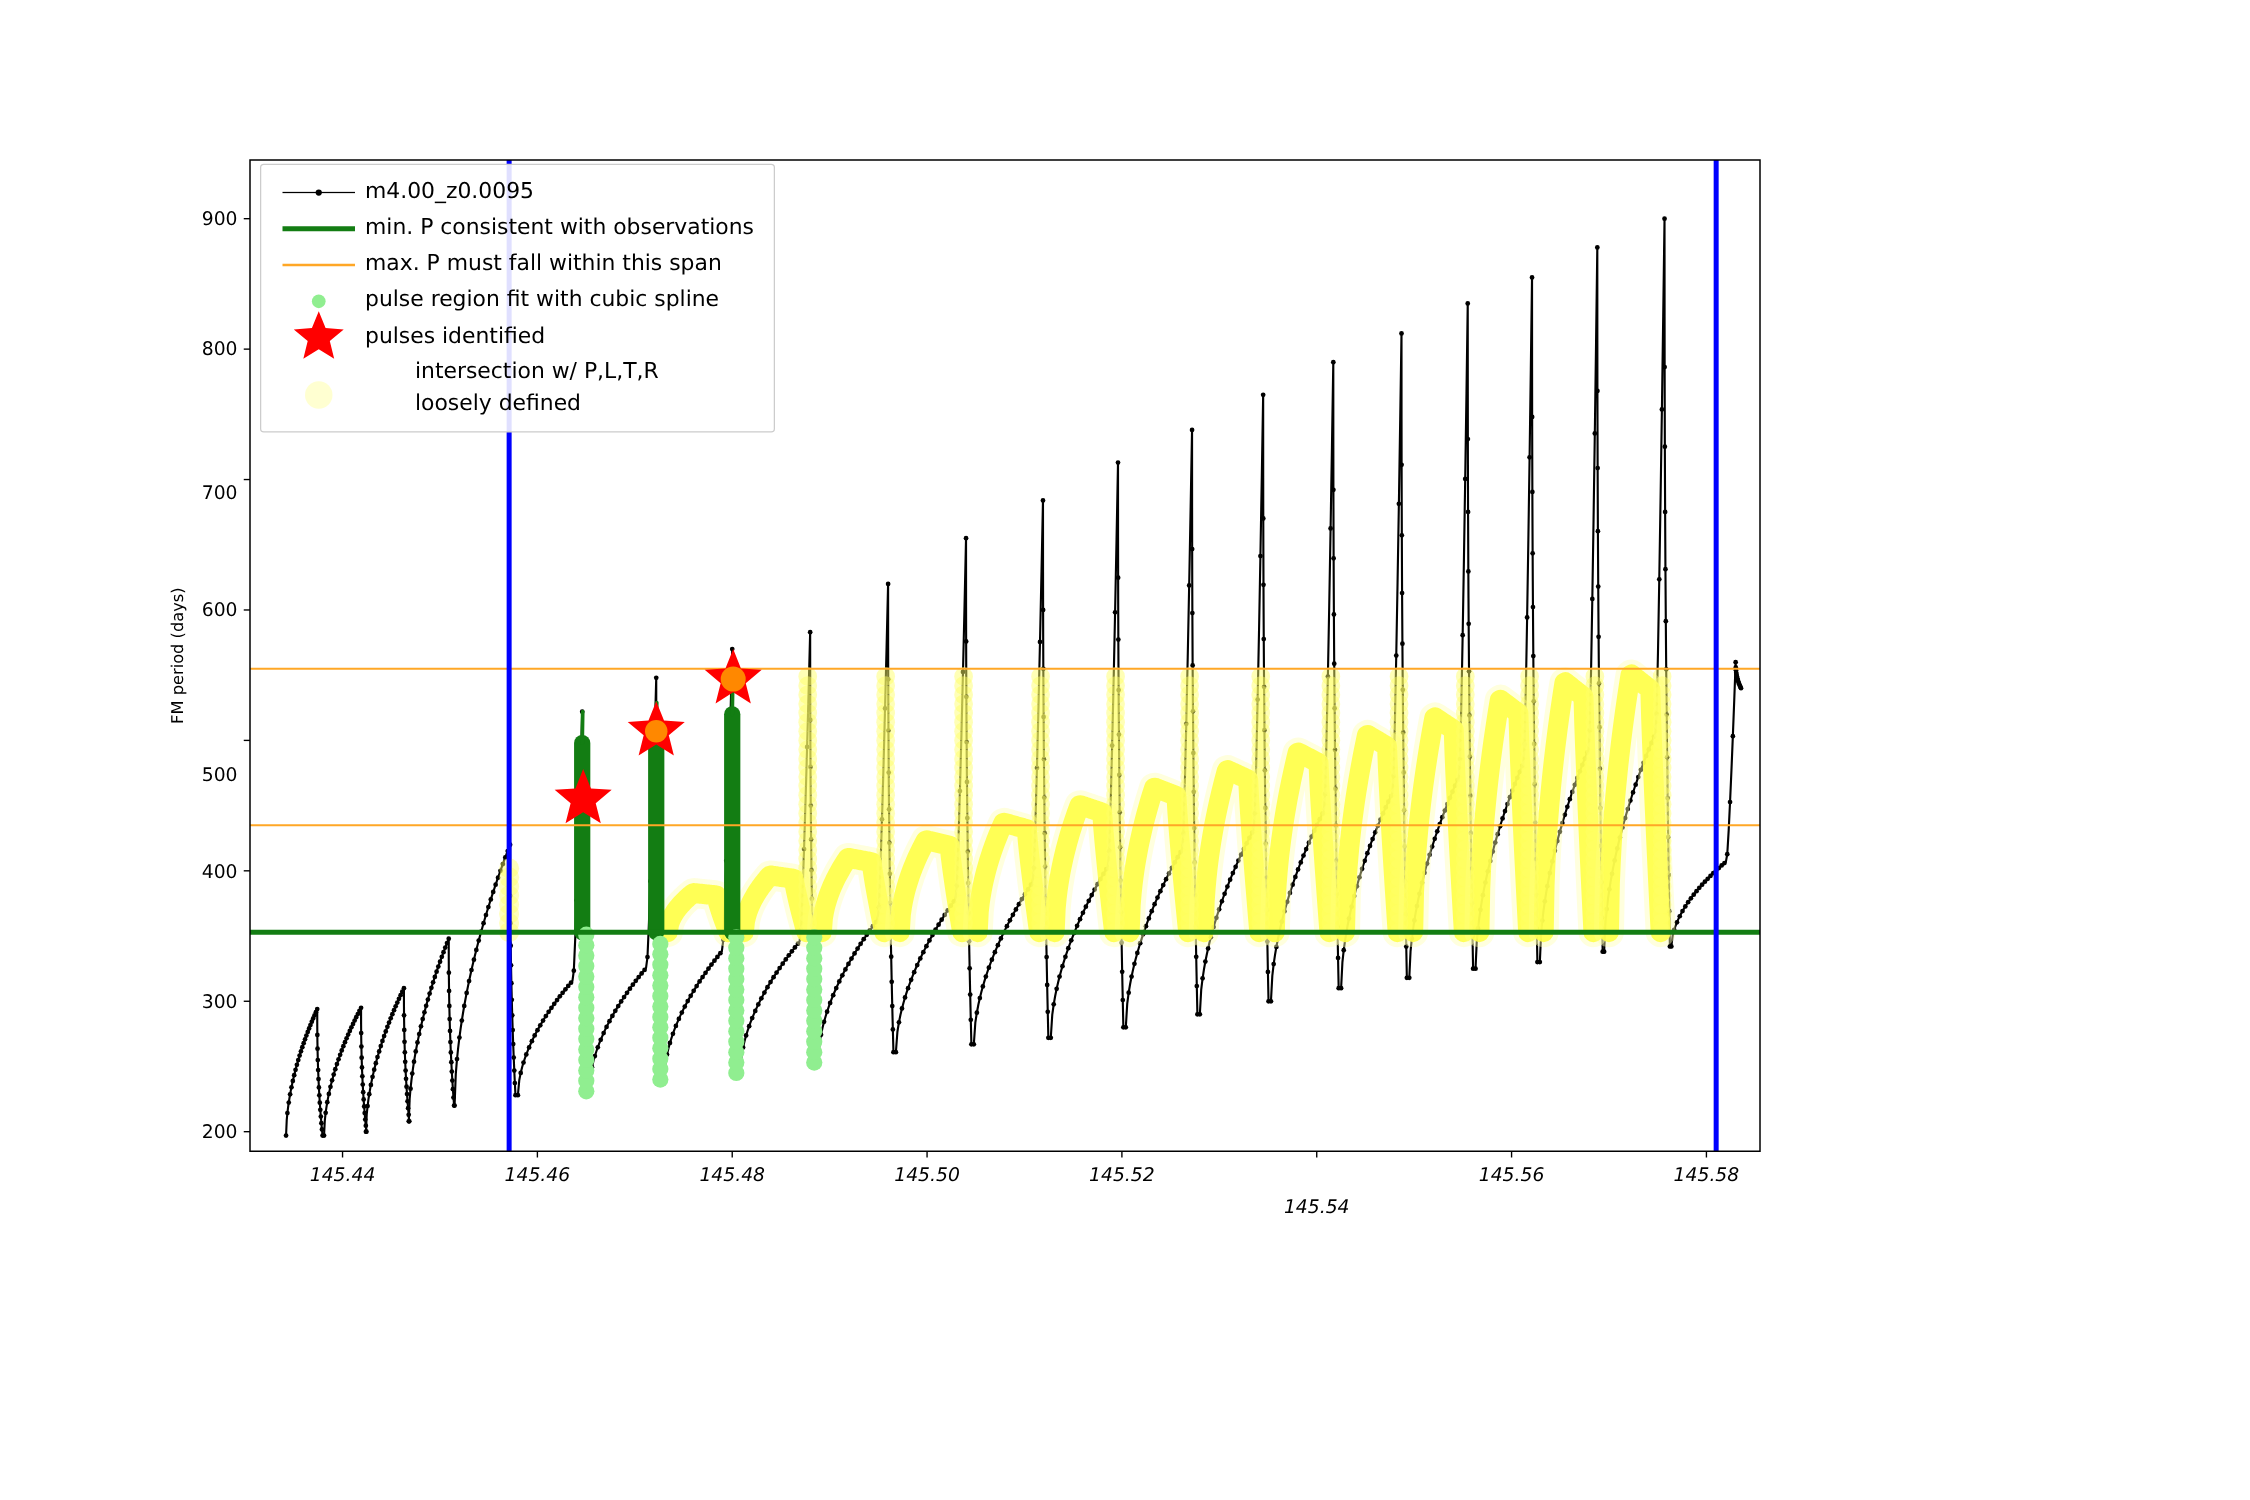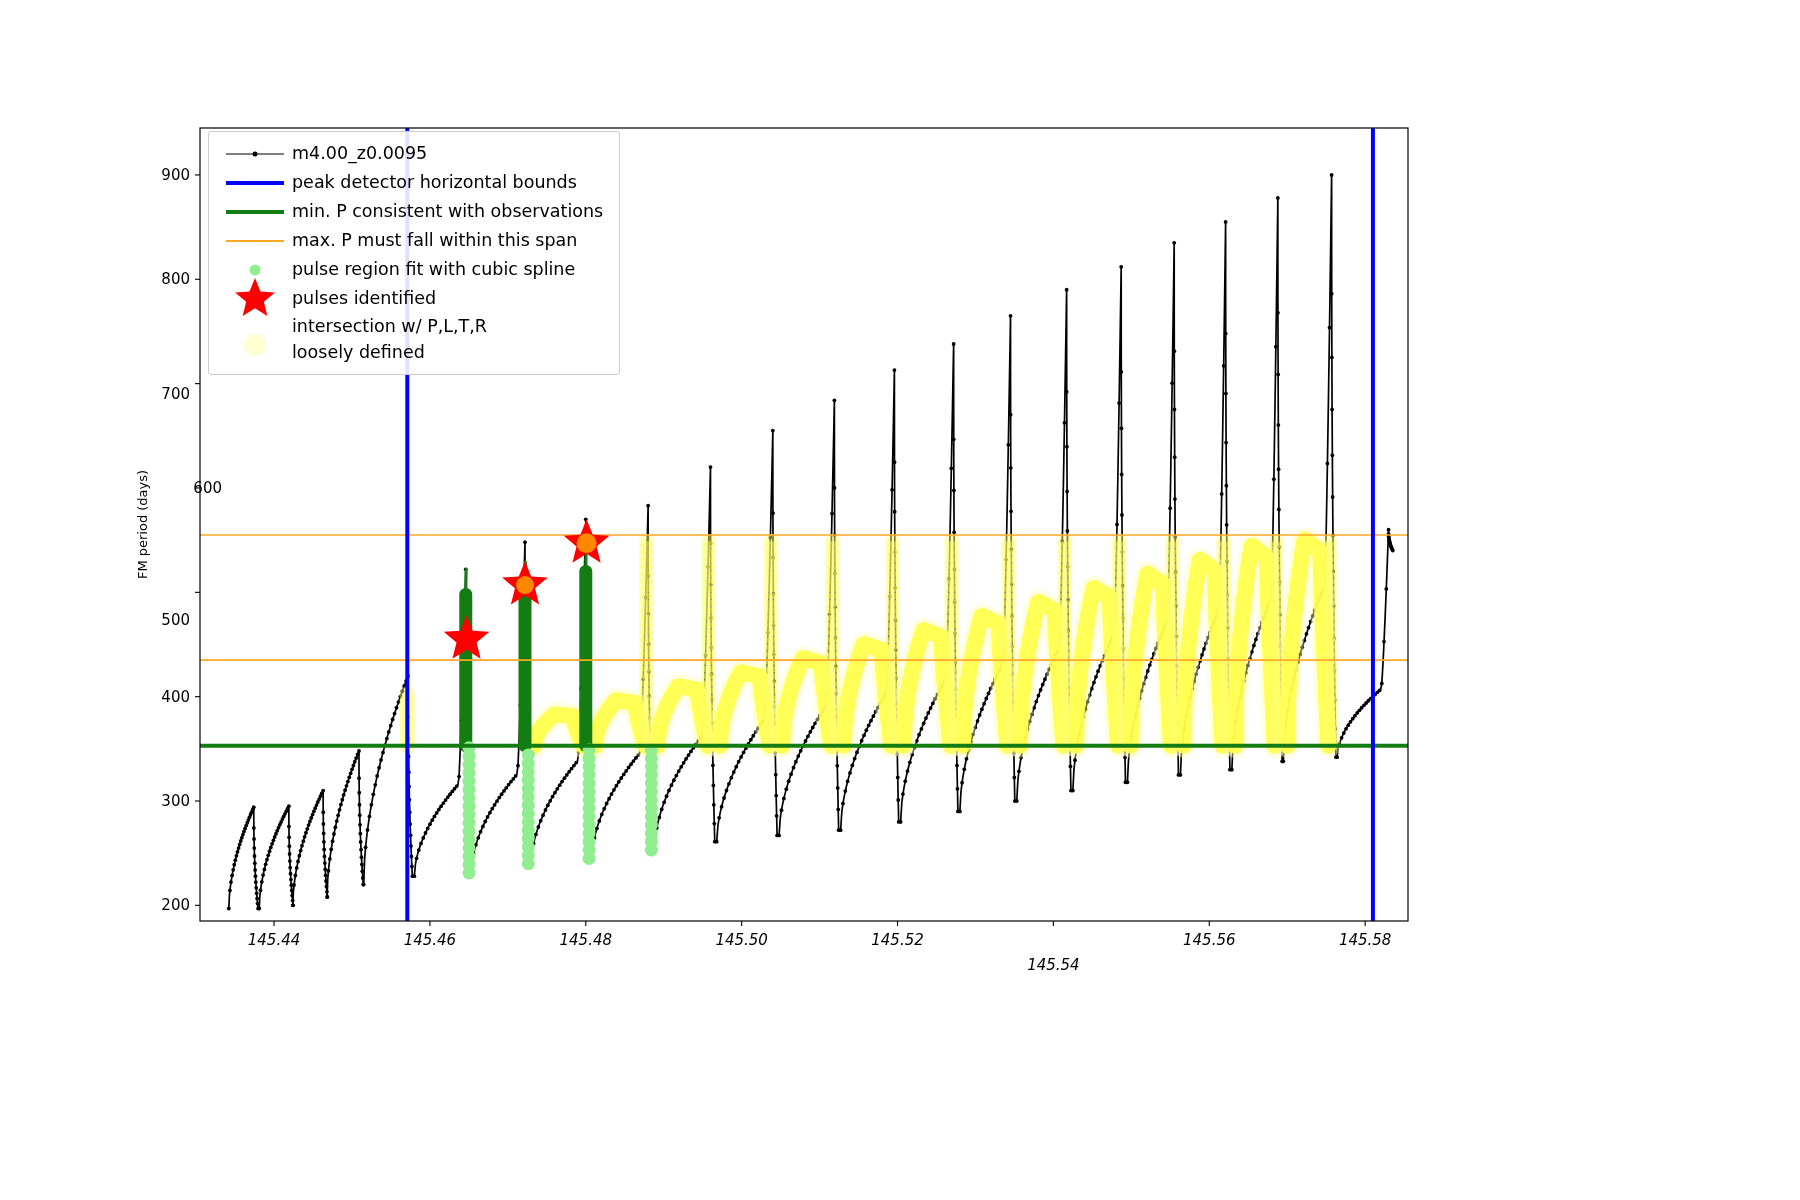--- a/index.html
+++ b/index.html
@@ -9,21 +9,21 @@
   .axis-label{position:absolute;color:#000;font-size:13px;font-family:"DejaVu Sans",sans-serif;}
   #xlabel{left:0;top:1094px;width:1800px;text-align:center;}
   #ylabel{left:0;top:0;transform-origin:0 0;white-space:nowrap;}
   .tick-x{position:absolute;font-size:15px;color:#000;text-align:center;transform:translateX(-50%);font-style:italic;}
   .tick-y{position:absolute;font-size:15px;color:#000;text-align:right;transform:translateY(-50%);}
   #legend-box{position:absolute;background:rgba(255,255,255,0.88);border:1px solid #cccccc;border-radius:3px;}
   .legend-row{display:flex;align-items:flex-end;gap:0px;height:29px;}
   .legend-row.two-line{height:52px;}
   .legend-key{width:74px;min-width:74px;height:29px;position:relative;}
   .legend-text{font-size:17.5px;color:#000;line-height:29px;white-space:pre-line;font-family:"DejaVu Sans",sans-serif;}
-  .legend-text.wrap{line-height:26px;padding-top:2px;}
+  .legend-text.wrap{line-height:26px;padding-top:2px;margin-left:40px;}
   .key-line{position:absolute;left:8px;right:8px;top:50%;transform:translateY(-50%);}
   .key-dot{position:absolute;left:50%;top:50%;transform:translate(-50%,-50%);border-radius:50%;}
   .key-star{position:absolute;left:50%;top:50%;transform:translate(-50%,-50%);}
 </style>
 </head>
 <body>
 
 <div id="root">
 
   <svg id="figure" viewBox="0 0 1800 1200" xmlns="http://www.w3.org/2000/svg">
@@ -1397,39 +1397,33 @@
       <div class="tick-x" style="left: 897.523px; top: 931px;">145.52</div>
       <div class="tick-x" style="left: 1053.39px; top: 956px;">145.54</div>
       <div class="tick-x" style="left: 1209.26px; top: 931px;">145.56</div>
       <div class="tick-x" style="left: 1365.14px; top: 931px;">145.58</div>
     </div>
   <div id="ticks-y">
       <div class="tick-y" style="left: 0px; width: 190px; top: 905.349px;">200</div>
       <div class="tick-y" style="left: 0px; width: 190px; top: 801.007px;">300</div>
       <div class="tick-y" style="left: 0px; width: 190px; top: 696.664px;">400</div>
       <div class="tick-y" style="left: 0px; width: 190px; top: 592.322px; margin-top: 28px;">500</div>
-      <div class="tick-y" style="left: 0px; width: 190px; top: 487.98px; padding-left: 32px;">600</div>
+      <div class="tick-y" style="left: 0px; width: 190px; top: 487.98px;">600</div>
       <div class="tick-y" style="left: 0px; width: 190px; top: 394px;">700</div>
       <div class="tick-y" style="left: 0px; width: 190px; top: 279.296px;">800</div>
       <div class="tick-y" style="left: 0px; width: 190px; top: 174.954px;">900</div>
     </div>
 
   <div id="legend-box" style="left: 208px; top: 131px; width: 392px; padding: 7px 9px 9px;">
       <div class="legend-row">
         <div class="legend-key">
           <div class="key-line" style="border-top: 1.6px solid rgb(0, 0, 0);"></div>
           <div class="key-dot" style="width: 5px; height: 5px; background: rgb(0, 0, 0);"></div>
         </div>
         <div class="legend-text">m4.00_z0.0095</div>
-      </div>
-      <div class="legend-row">
-        <div class="legend-key">
-          <div class="key-line" style="border-top: 4px solid rgb(0, 0, 255);"></div>
-        </div>
-        <div class="legend-text">peak detector horizontal bounds</div>
       </div>
       <div class="legend-row">
         <div class="legend-key">
           <div class="key-line" style="border-top: 4px solid rgb(19, 125, 19);"></div>
         </div>
         <div class="legend-text">min. P consistent with observations</div>
       </div>
       <div class="legend-row">
         <div class="legend-key">
           <div class="key-line" style="border-top: 2px solid rgb(255, 167, 38);"></div>

